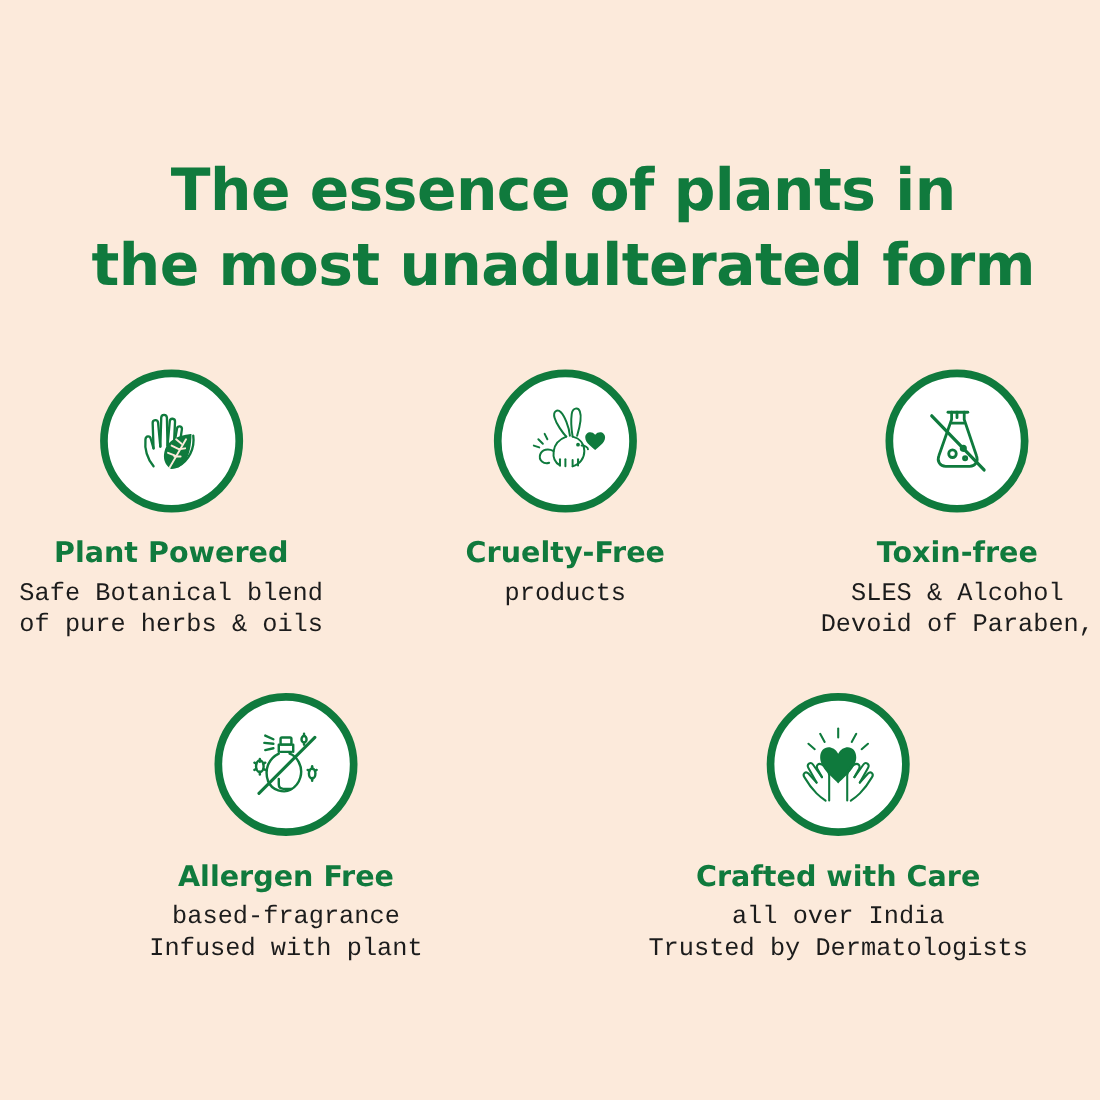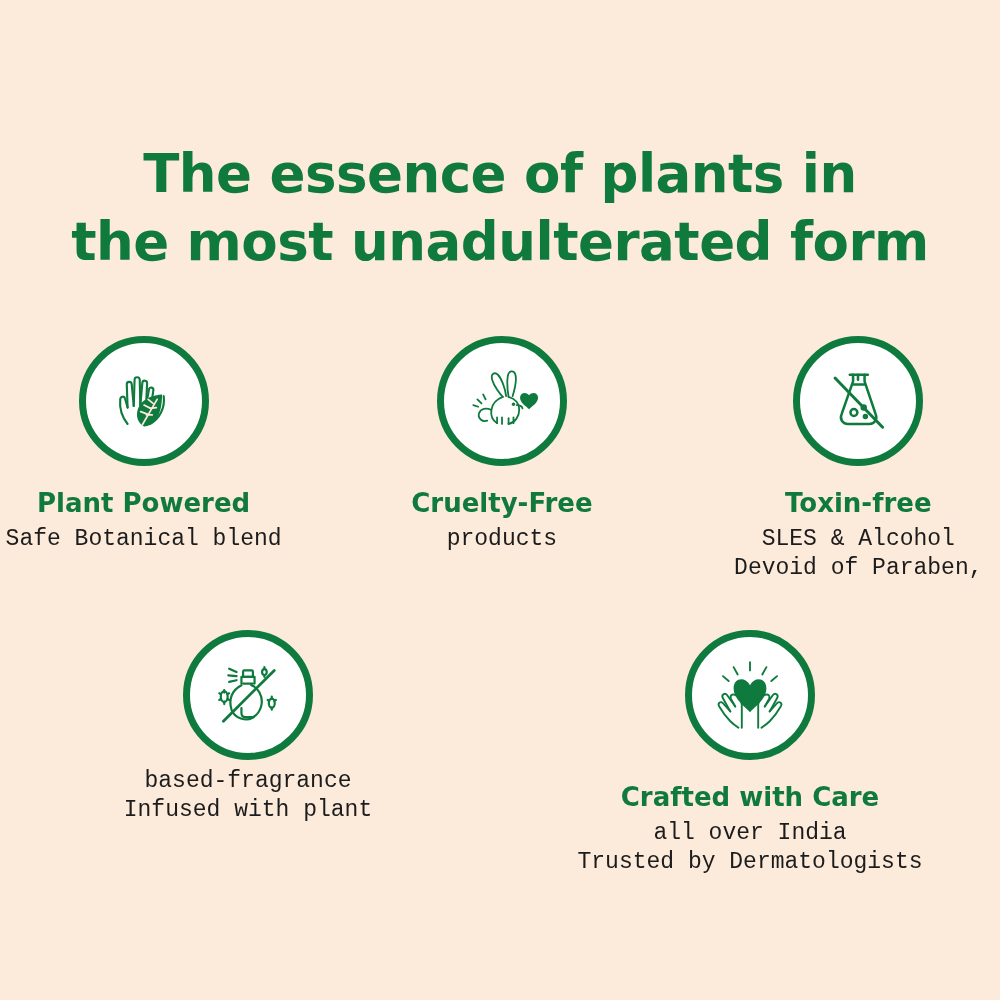--- a/index.html
+++ b/index.html
@@ -12,20 +12,21 @@
     background: #FCEADB;
     font-family: "Liberation Sans", sans-serif;
     overflow: hidden;
   }
   .page {
     position: relative;
     width: 808px;
     height: 1000px;
     background: #FCEADB;
     box-sizing: border-box;
+    margin-left: 12px;
   }
 
   
   .headline {
     position: absolute;
     top: 104px;
     left: 0;
     width: 1000px;
     text-align: center;
     color: #107A3D;
@@ -134,20 +135,21 @@
               <path d="M54 66 L46 63"></path>
               <path d="M61 53 L55 48"></path>
               <path d="M58 59 L65 58"></path>
               <path d="M53 67 L60 67"></path>
             </g>
           </svg>
         </div>
         <div class="feat-title">Plant Powered</div>
         <div class="feat-desc">
           <span class="ln">Safe Botanical blend</span>
+          <span class="ln">of pure herbs &amp; oils</span>
         </div>
       </div>
 
       <div class="feature narrow">
         <div class="badge">
           <svg viewBox="0 0 100 100">
             <g fill="none" stroke="#0F7A3D" stroke-width="2.2" stroke-linecap="round" stroke-linejoin="round">
               <path d="M55 44 C54 34 49 22 45 18 C41 14 36 17 38 24 C40 31 47 41 51 45"></path>
               <path d="M63 44 C66 34 68 22 66 17 C64 12 58 13 57 20 C56 27 57 39 58 45"></path>
               <path d="M51 45 C43 48 38 54 37 61 C36 68 39 74 44 77"></path>
@@ -222,20 +224,21 @@
               <path d="M79 65 L79 68"></path>
               <path d="M76 57 L74 56"></path>
               <path d="M82 57 L84 56"></path>
               <ellipse cx="70" cy="22" rx="2.8" ry="3.6"></ellipse>
               <path d="M70 18 L70 16"></path>
               <path d="M70 26 L70 28"></path>
             </g>
             <path d="M20 82 L82 20" fill="none" stroke="#0F7A3D" stroke-width="3.4" stroke-linecap="round"></path>
           </svg>
         </div>
+        <div class="feat-title">Allergen Free</div>
         <div class="feat-desc">
           <span class="ln">based-fragrance</span>
           <span class="ln">Infused with plant</span>
         </div>
       </div>
 
       <div class="feature">
         <div class="badge">
           <svg viewBox="0 0 100 100">
             <g fill="none" stroke="#0F7A3D" stroke-width="2.3" stroke-linecap="round">

